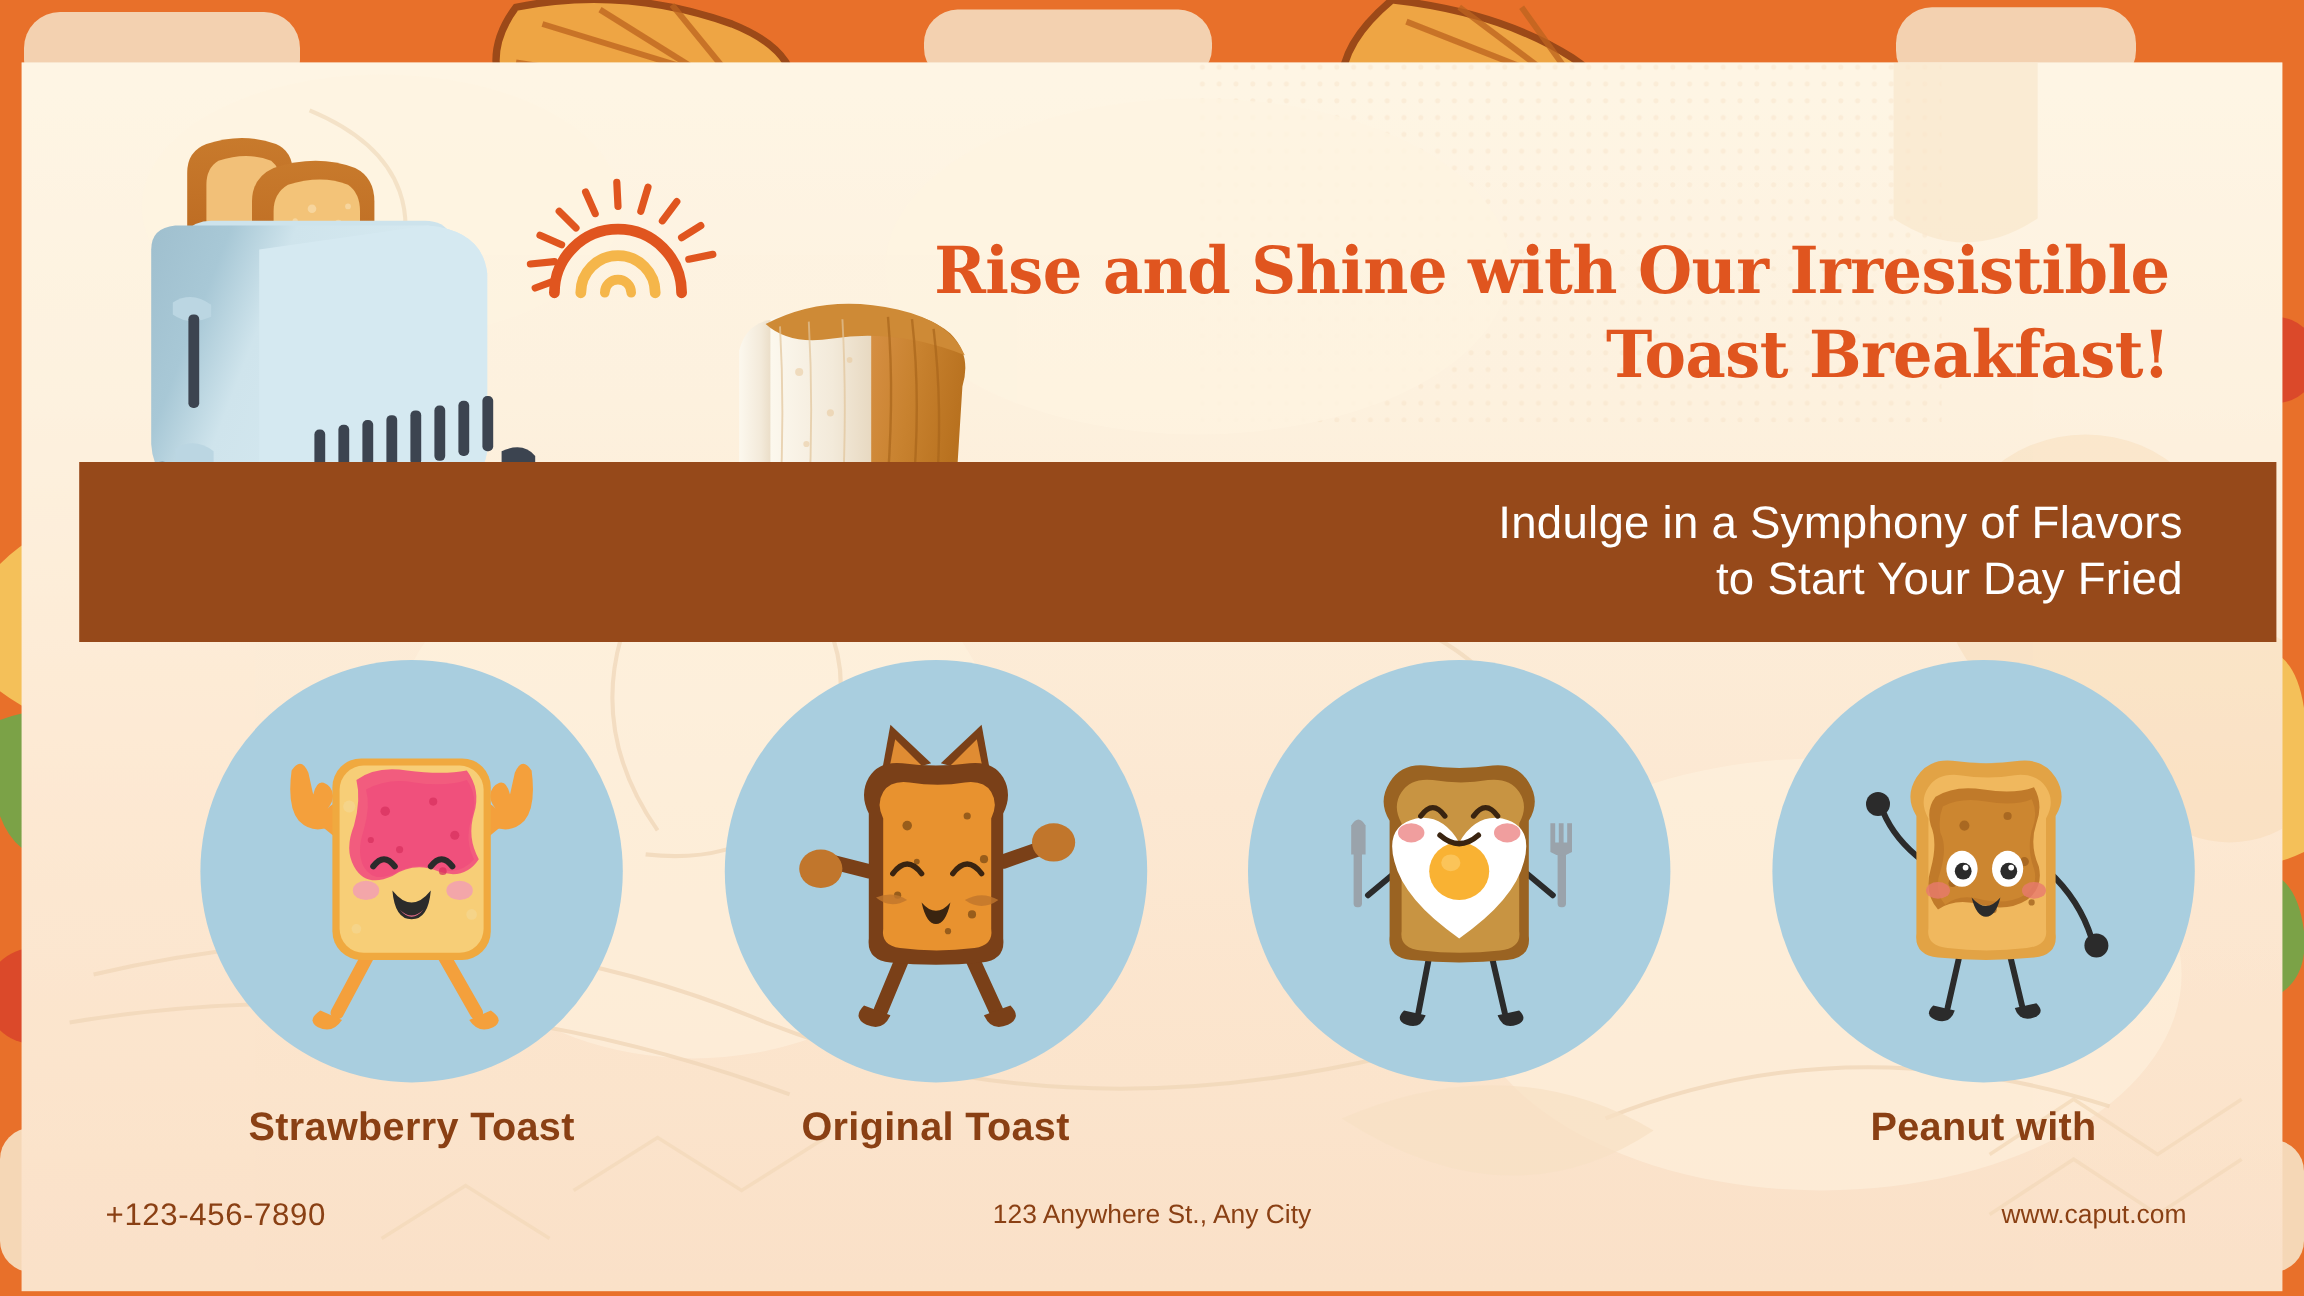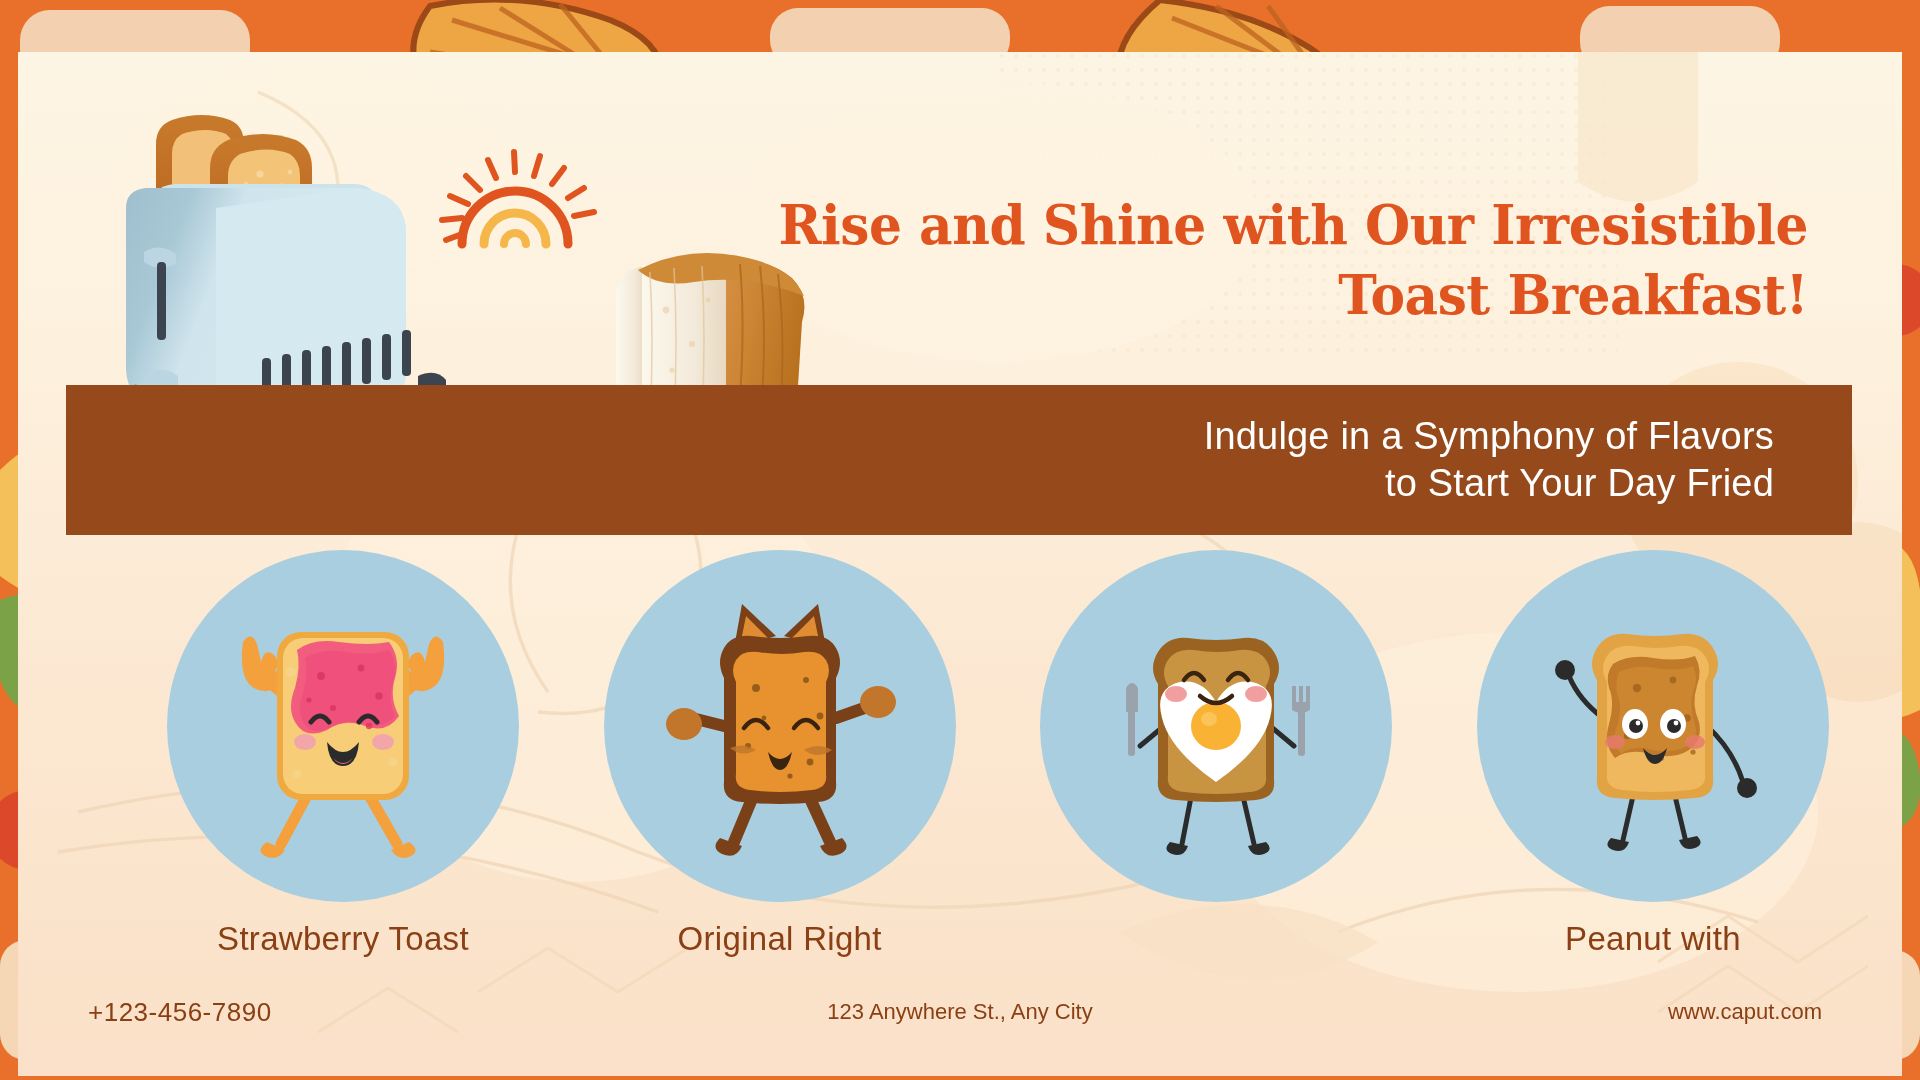--- a/index.html
+++ b/index.html
@@ -19,20 +19,21 @@
     position:absolute;left:18px;top:52px;width:1884px;height:1024px;
     background:linear-gradient(180deg,#FCF2E0 0%,#FDF1DF 28%,#FCE7D2 60%,#FBE2CB 100%);
     overflow:hidden;
   }
   .card-pattern{position:absolute;inset:0;opacity:.55;}
 
   
   .brown-band{
     position:absolute;left:48px;top:333px;width:1786px;height:150px;
     background:#96491A;
+    padding-left:45px;
   }
   .subhead{
     position:absolute;left:0;top:0;width:100%;height:100%;
     display:flex;flex-direction:column;align-items:flex-end;justify-content:center;
     padding-right:78px;box-sizing:border-box;
     color:#FFFFFF;font-family:"Liberation Sans",sans-serif;
     font-size:38px;line-height:1.25;letter-spacing:.2px;text-align:right;font-weight:400;
   }
 
   
@@ -54,21 +55,21 @@
   .product{width:390px;display:flex;flex-direction:column;align-items:center;}
   .circle{
     width:352px;height:352px;border-radius:50%;
     background:#A9CEDF;display:flex;align-items:center;justify-content:center;
     position:relative;
   }
   .circle svg{display:block;}
   .product-label{
     margin-top:18px;color:#8A4014;
     font-family:"Liberation Sans",sans-serif;
-    font-size:33px;font-weight:400;letter-spacing:.3px;white-space:nowrap;
+    font-size:33px;font-weight:700;letter-spacing:.3px;white-space:nowrap;
   }
 
   
   .footer{
     position:absolute;left:0;bottom:44px;width:1884px;height:40px;
     display:flex;align-items:center;color:#8A4014;
     font-family:"Liberation Sans",sans-serif;
   }
   .f-phone{position:absolute;left:70px;font-size:26px;letter-spacing:.5px;}
   .f-addr{position:absolute;left:0;width:100%;text-align:center;font-size:22px;}
@@ -388,21 +389,21 @@
               <path d="M114 152 q12 -16 24 0"></path>
               <path d="M164 152 q12 -16 24 0"></path>
             </g>
             <path d="M138 176 q12 14 24 0 q-4 18 -12 18 q-8 0 -12 -18 z" fill="#3A2410"></path>
             <g fill="#C1762C" opacity=".8">
               <path d="M100 172 q14 -6 26 2 q-14 8 -26 -2 z"></path>
               <path d="M174 174 q14 -8 28 0 q-14 10 -28 0 z"></path>
             </g>
           </svg>
         </div>
-        <div class="product-label">Original Right</div>
+        <div class="product-label">Original Toast</div>
       </div>
 
       <div class="product">
         <div class="circle">
           <svg width="300" height="300" viewBox="0 0 300 300">
 
             <g stroke="#2B2B2B" stroke-width="5" stroke-linecap="round" fill="none">
               <path d="M126 216 L116 268"></path>
                 <path d="M176 216 L188 268"></path>
             </g>

